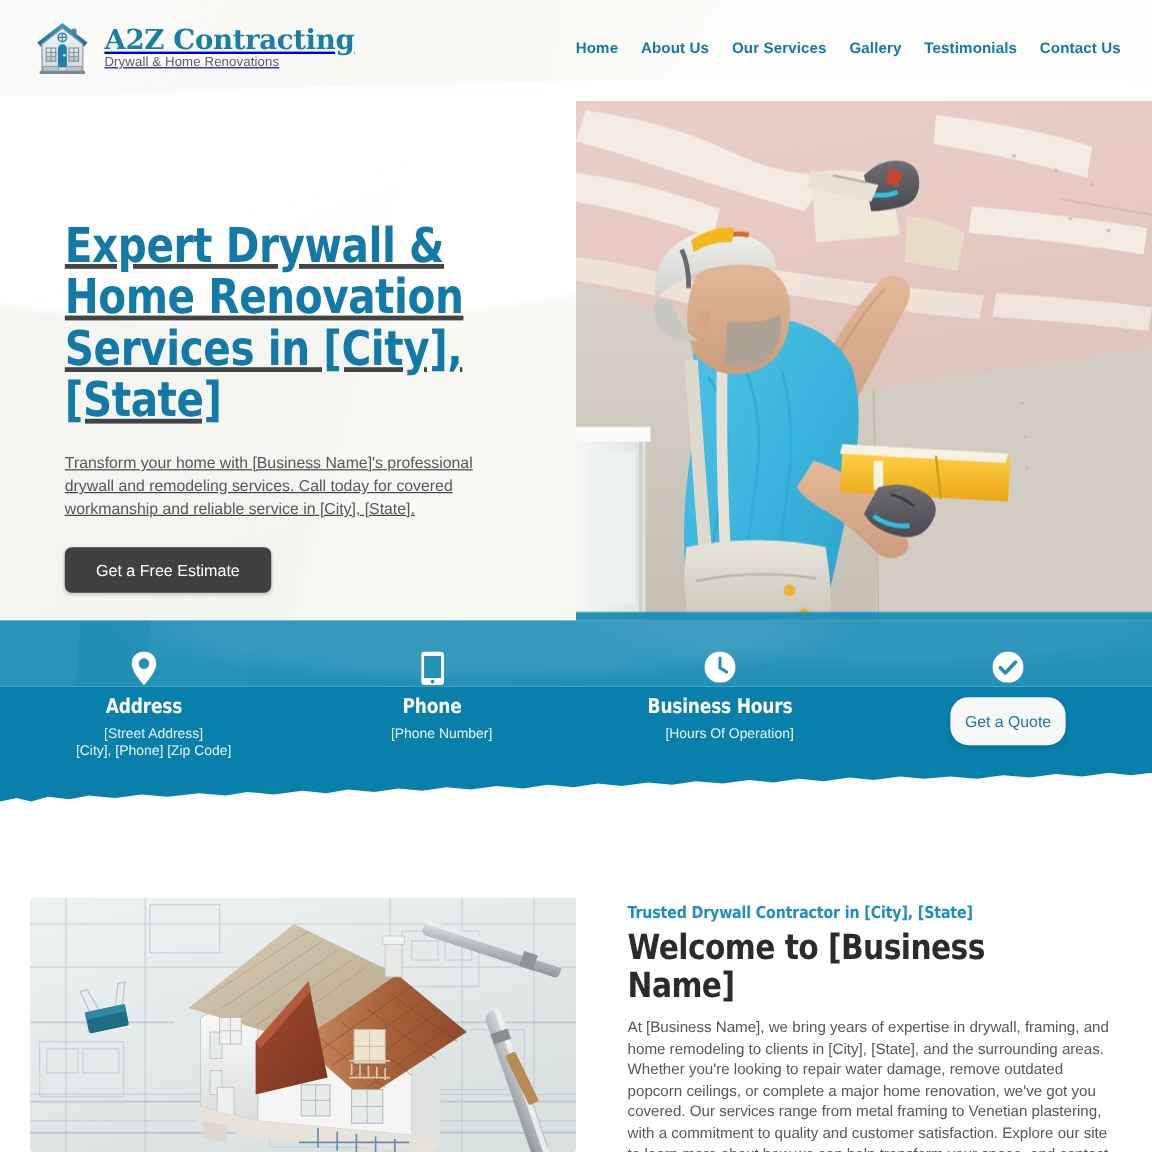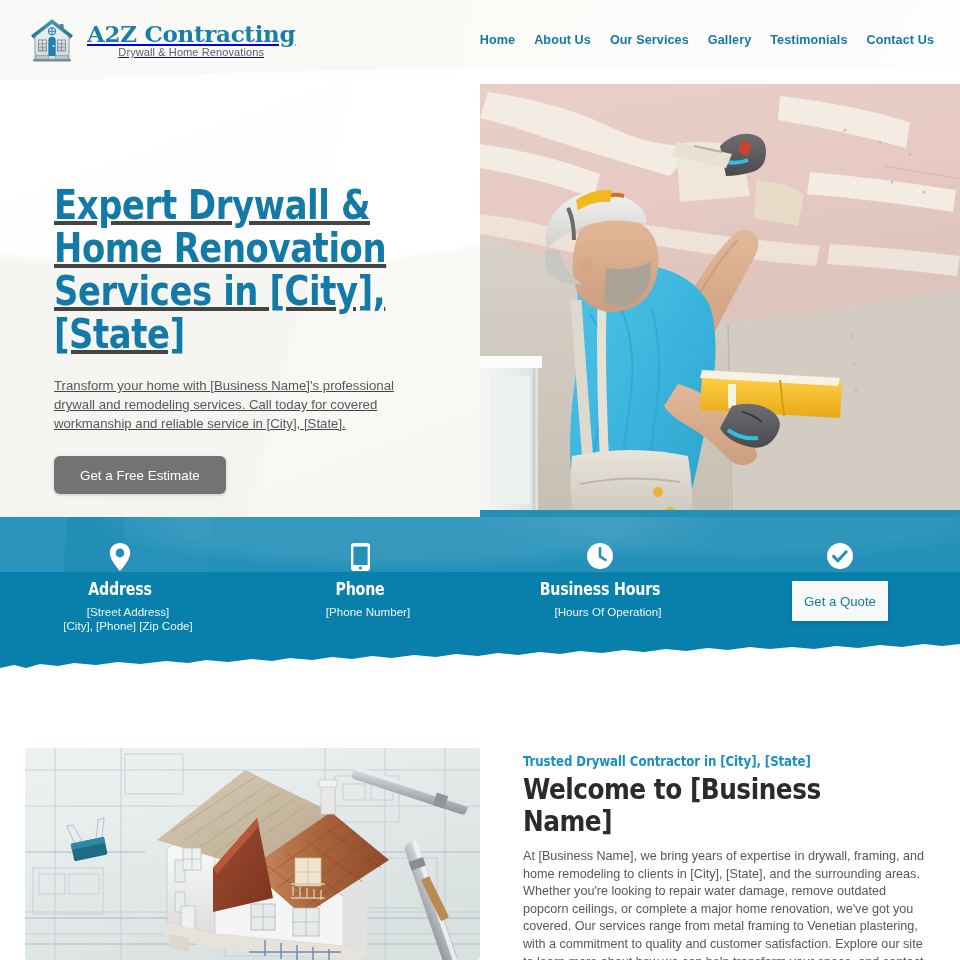--- a/index.html
+++ b/index.html
@@ -9,21 +9,21 @@
     background:#ffffff;
     color:#444;
     -webkit-font-smoothing:antialiased;
   }
   .page { position:relative; width:960px; height:960px; overflow:hidden; background:#fff; }
 
   
   .header {
     position:absolute; top:0; left:0; width:960px; height:80px;
     background:linear-gradient(125deg,#fdfdfb 0%,#fbfbf8 40%,#fdfdfc 100%);
-    display:flex; align-items:center; z-index:30;text-align:center;
+    display:flex; align-items:center; z-index:30;
   }
   .header-texture{
     position:absolute; inset:0; pointer-events:none;
     background:
       radial-gradient(120% 60% at 70% 120%, rgba(255,255,255,.9) 0 60%, rgba(0,0,0,0) 62%),
       linear-gradient(100deg, rgba(0,0,0,0.012) 0 48%, rgba(0,0,0,0) 49%);
   }
   .brand { display:flex; align-items:center; gap:11px; margin-left:28px; position:relative; z-index:2;}
   .brand-mark { width:48px; height:48px; flex:0 0 48px; display:block; }
   .brand-text { display:flex; flex-direction:column; line-height:1; }
@@ -66,21 +66,21 @@
   .hero-sub {
     margin-top:20px; font-size:13.2px; line-height:19px; color:#55595c; width:380px;
   }
   .btn {
     display:inline-flex; align-items:center; justify-content:center;
     border:none; cursor:pointer; text-decoration:none;
     font-family:"Liberation Sans",sans-serif;
   }
   .btn-primary {
     margin-top:23px; height:38px; padding:0 26px; border-radius:6px;
-    background:#737373; color:#fff; font-size:13.4px;
+    background:#404040; color:#fff; font-size:13.4px;
     box-shadow:0 1px 3px rgba(0,0,0,.18);
   }
 
   
   .hero-photo {
     position:absolute; right:0; top:4px; width:480px; height:433px; overflow:hidden;
   }
   .hero-photo svg { display:block; width:480px; height:433px; }
 
   
@@ -101,21 +101,21 @@
   .ib-icon { position:absolute; top:26px; left:0; right:0; display:flex; justify-content:center; }
   .ib-title {
     position:absolute; top:62px; left:0; right:0;
     font-family:"DejaVu Sans Condensed","Liberation Sans Narrow","Liberation Sans",sans-serif;
     font-weight:700; font-size:17px; color:#fff; letter-spacing:-.2px;
     transform:scaleX(.93);
   }
   .ib-lines { position:absolute; top:88px; left:16px; right:0; font-size:11.6px; line-height:14px; color:#eaf6fb; }
   .ib-quote-wrap { position:absolute; top:64px; left:0; right:0; display:flex; justify-content:center; }
   .btn-quote {
-    height:40px; padding:0 12px; border-radius:1px; background:#f7f8f8;
+    height:40px; padding:0 12px; border-radius:15px; background:#f7f8f8;
     color:#1a7a9e; font-size:13.2px; box-shadow:0 2px 4px rgba(0,0,0,.14);
   }
 
   
   .about { position:absolute; top:748px; left:0; width:852px; height:212px; }
   .about-photo { position:absolute; left:25px; top:0; width:455px; height:212px; border-radius:3px; overflow:hidden; }
   .about-photo svg { display:block; width:455px; height:212px; }
   .about-copy { position:absolute; left:523px; top:5px; width:410px; }
   .eyebrow {
     font-family:"DejaVu Sans Condensed","Liberation Sans Narrow","Liberation Sans",sans-serif;

